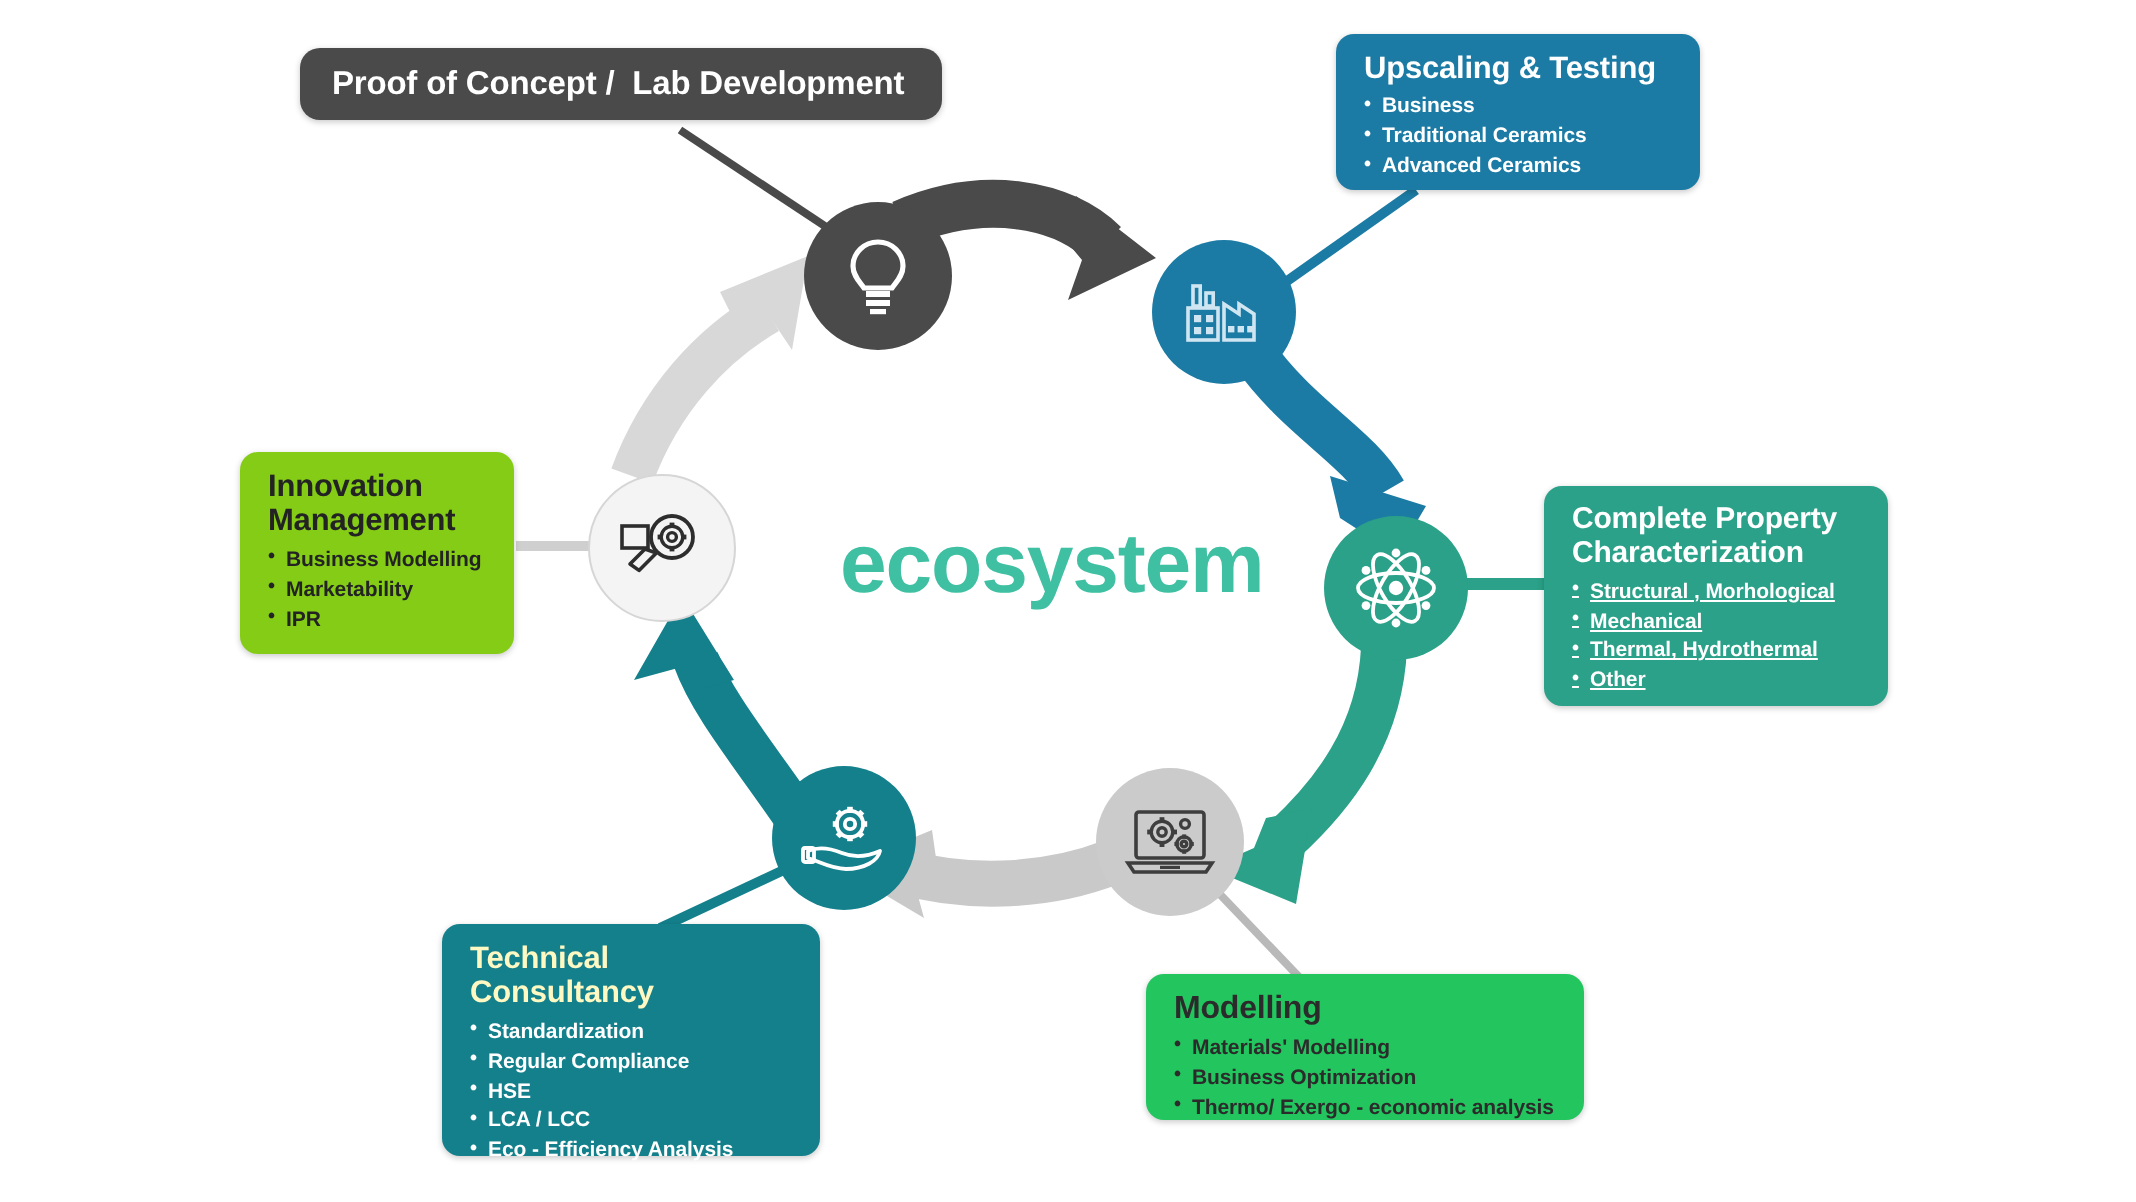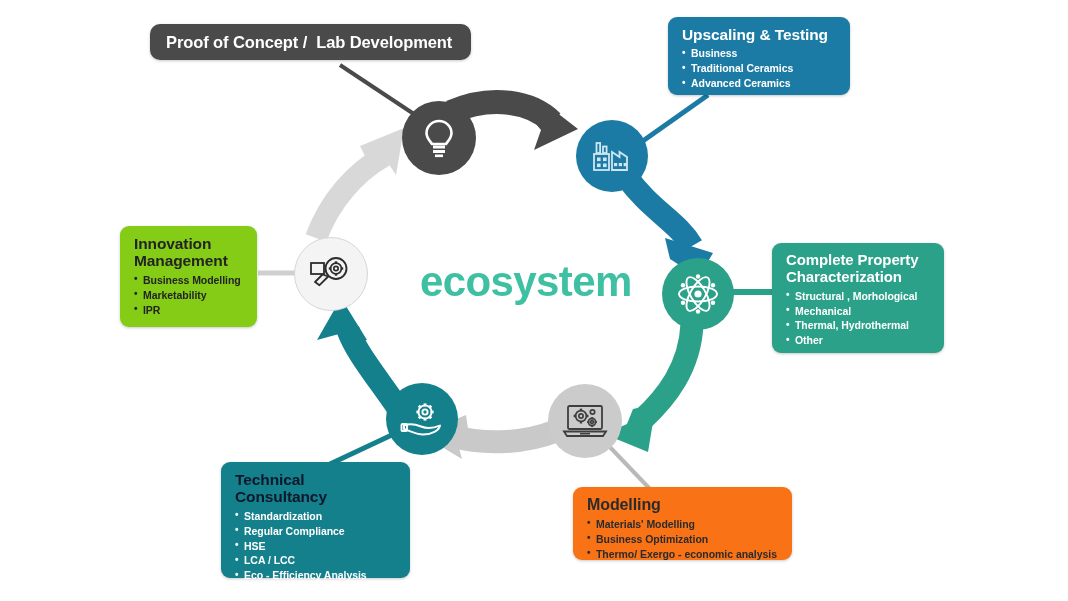--- a/index.html
+++ b/index.html
@@ -73,38 +73,38 @@
   #box-upscaling .box-title { color: #ffffff; font-size: 15.5px; }
   #box-upscaling li, #box-upscaling li::before { color: #ffffff; }
 
   
   #box-characterization {
     left: 772px; top: 243px;
     width: 172px; height: 110px;
     background: #2aa188;
   }
   #box-characterization .box-title { color: #ffffff; font-size: 15px; }
-  #box-characterization li, #box-characterization li::before { color: #ffffff; }
+  #box-characterization li, #box-characterization li::before { color: #ffffff; text-decoration: underline; }
 
   
   #box-modelling {
     left: 573px; top: 487px;
     width: 219px; height: 73px;
-    background: #f97316;
+    background: #22c55e;
   }
   #box-modelling .box-title { color: #2b2b2b; font-size: 16px; }
   #box-modelling li, #box-modelling li::before { color: #2b2b2b; }
 
   
   #box-consultancy {
     left: 221px; top: 462px;
     width: 189px; height: 116px;
     background: #13808c;
   }
-  #box-consultancy .box-title { color: #0f172a; font-size: 15.5px; }
+  #box-consultancy .box-title { color: #fef9c3; font-size: 15.5px; }
   #box-consultancy li, #box-consultancy li::before { color: #ffffff; }
 
   
   #box-innovation {
     left: 120px; top: 226px;
     width: 137px; height: 101px;
     background: #84cc16;
   }
   #box-innovation .box-title { color: #232323; font-size: 15.5px; }
   #box-innovation li, #box-innovation li::before { color: #232323; }

